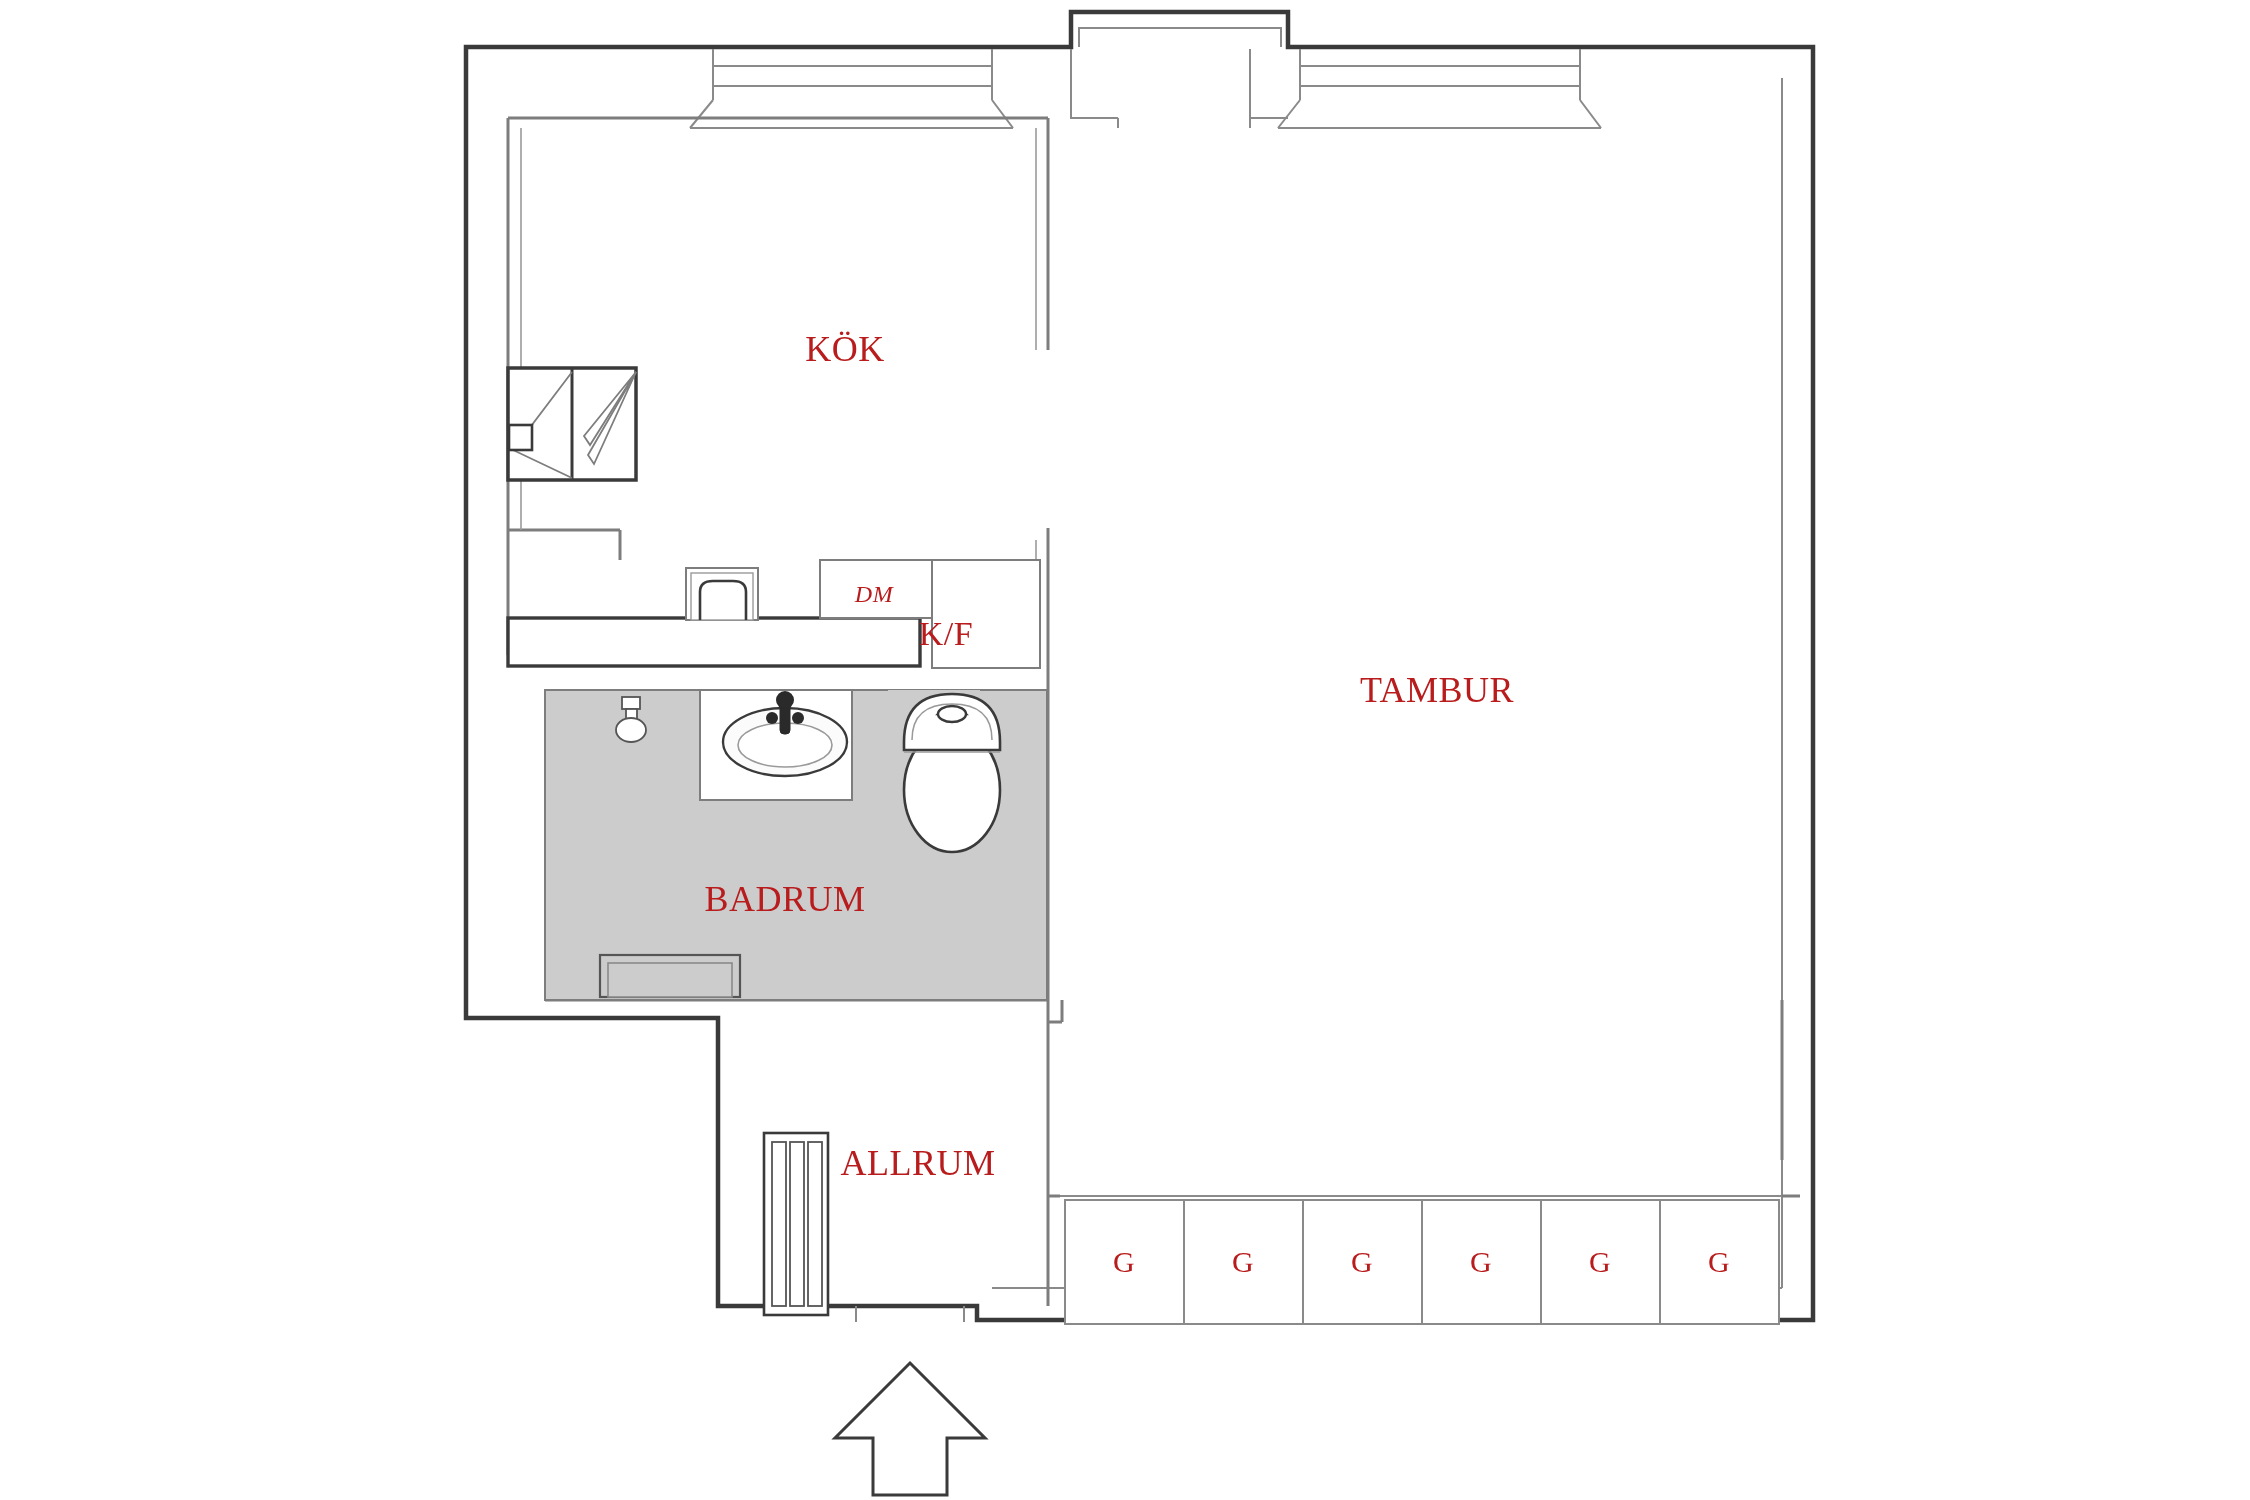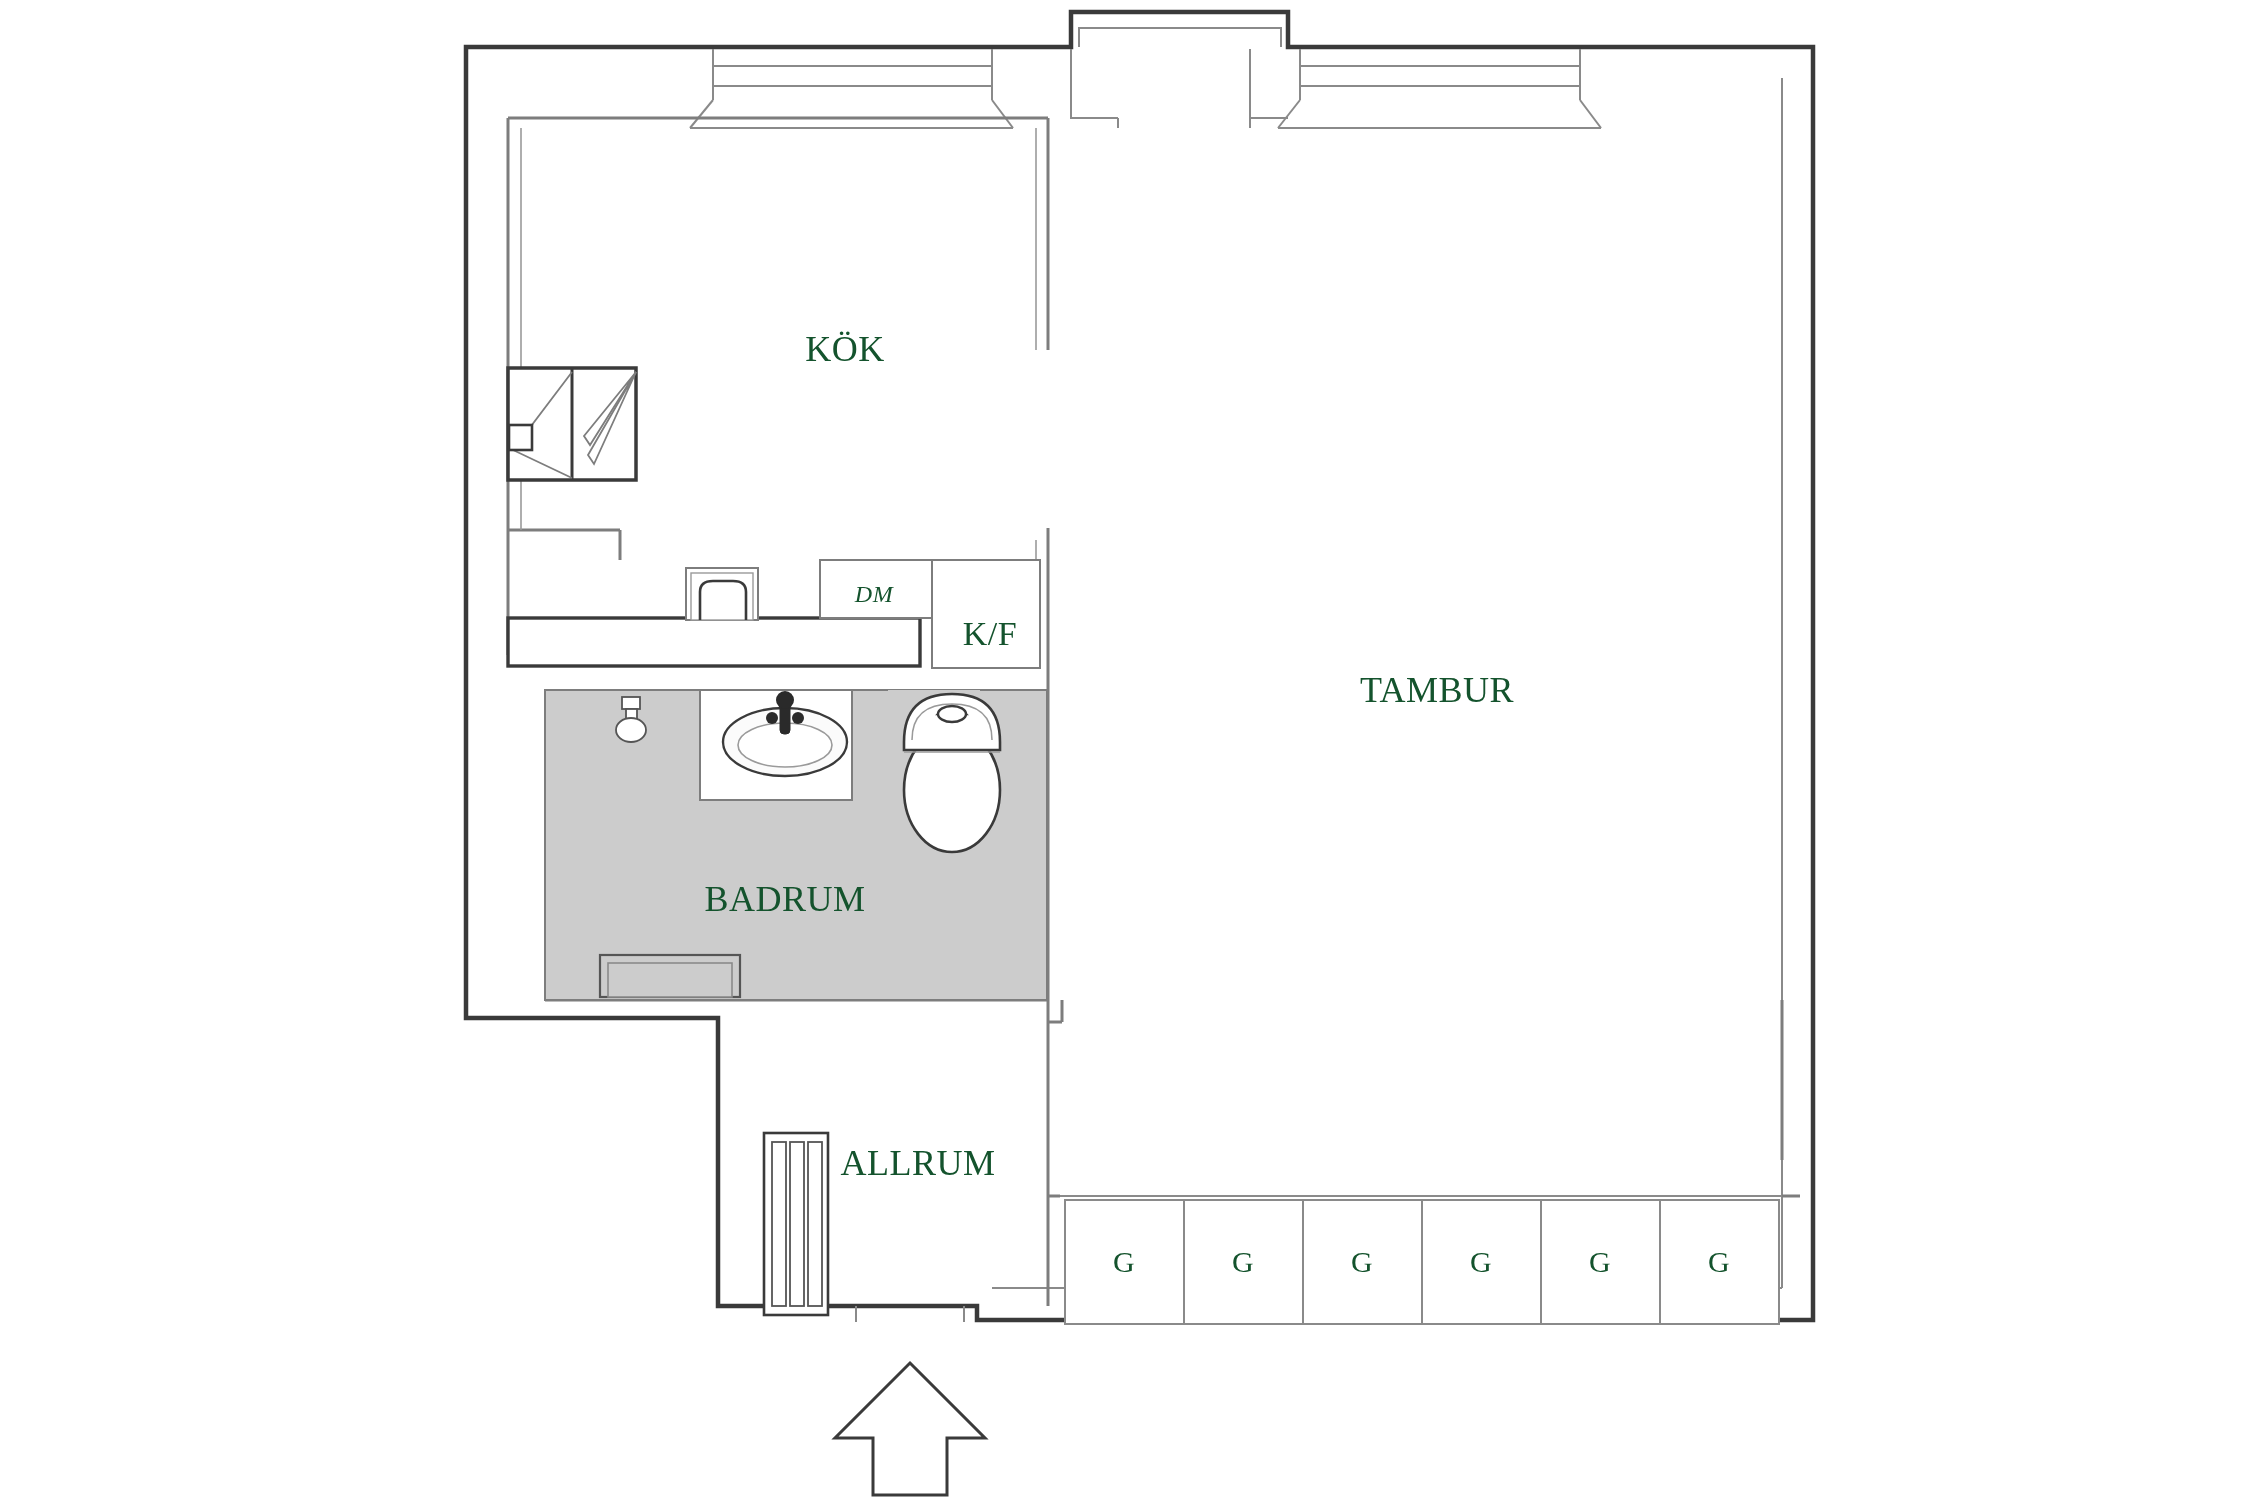--- a/index.html
+++ b/index.html
@@ -24,21 +24,21 @@
     position: absolute;
     left: 0;
     top: 0;
     width: 2250px;
     height: 1500px;
     display: block;
   }
   .room-label {
     position: absolute;
     font-family: "Liberation Serif", "DejaVu Serif", serif;
-    color: #14532d;
+    color: #b91c1c;
     white-space: nowrap;
     letter-spacing: 0.5px;
     transform: translate(-50%, -50%);
     user-select: none;
   }
   .lbl-kok     { font-size: 36px; }
   .lbl-allrum  { font-size: 36px; }
   .lbl-badrum  { font-size: 36px; }
   .lbl-tambur  { font-size: 36px; }
   .lbl-dm      { font-size: 24px; font-style: italic; }
@@ -249,21 +249,21 @@
   <div class="room-label lbl-kok" style="left:845px; top:349px;">KÖK</div>
 
   <div class="room-label lbl-allrum" style="left:1437px; top:690px;">TAMBUR</div>
 
   <div class="room-label lbl-badrum" style="left:785px; top:899px;">BADRUM</div>
 
   <div class="room-label lbl-tambur" style="left:918px; top:1163px;">ALLRUM</div>
 
   <div class="room-label lbl-dm" style="left:874px; top:594px;">DM</div>
 
-  <div class="room-label lbl-kf" style="left:990px; top:634px;">K/F</div>
+  <div class="room-label lbl-kf" style="left:946px; top:634px;">K/F</div>
 
   <div class="room-label lbl-g" style="left:1124px; top:1262px;">G</div>
   <div class="room-label lbl-g" style="left:1243px; top:1262px;">G</div>
   <div class="room-label lbl-g" style="left:1362px; top:1262px;">G</div>
   <div class="room-label lbl-g" style="left:1481px; top:1262px;">G</div>
   <div class="room-label lbl-g" style="left:1600px; top:1262px;">G</div>
   <div class="room-label lbl-g" style="left:1719px; top:1262px;">G</div>
 
 </div>
 

